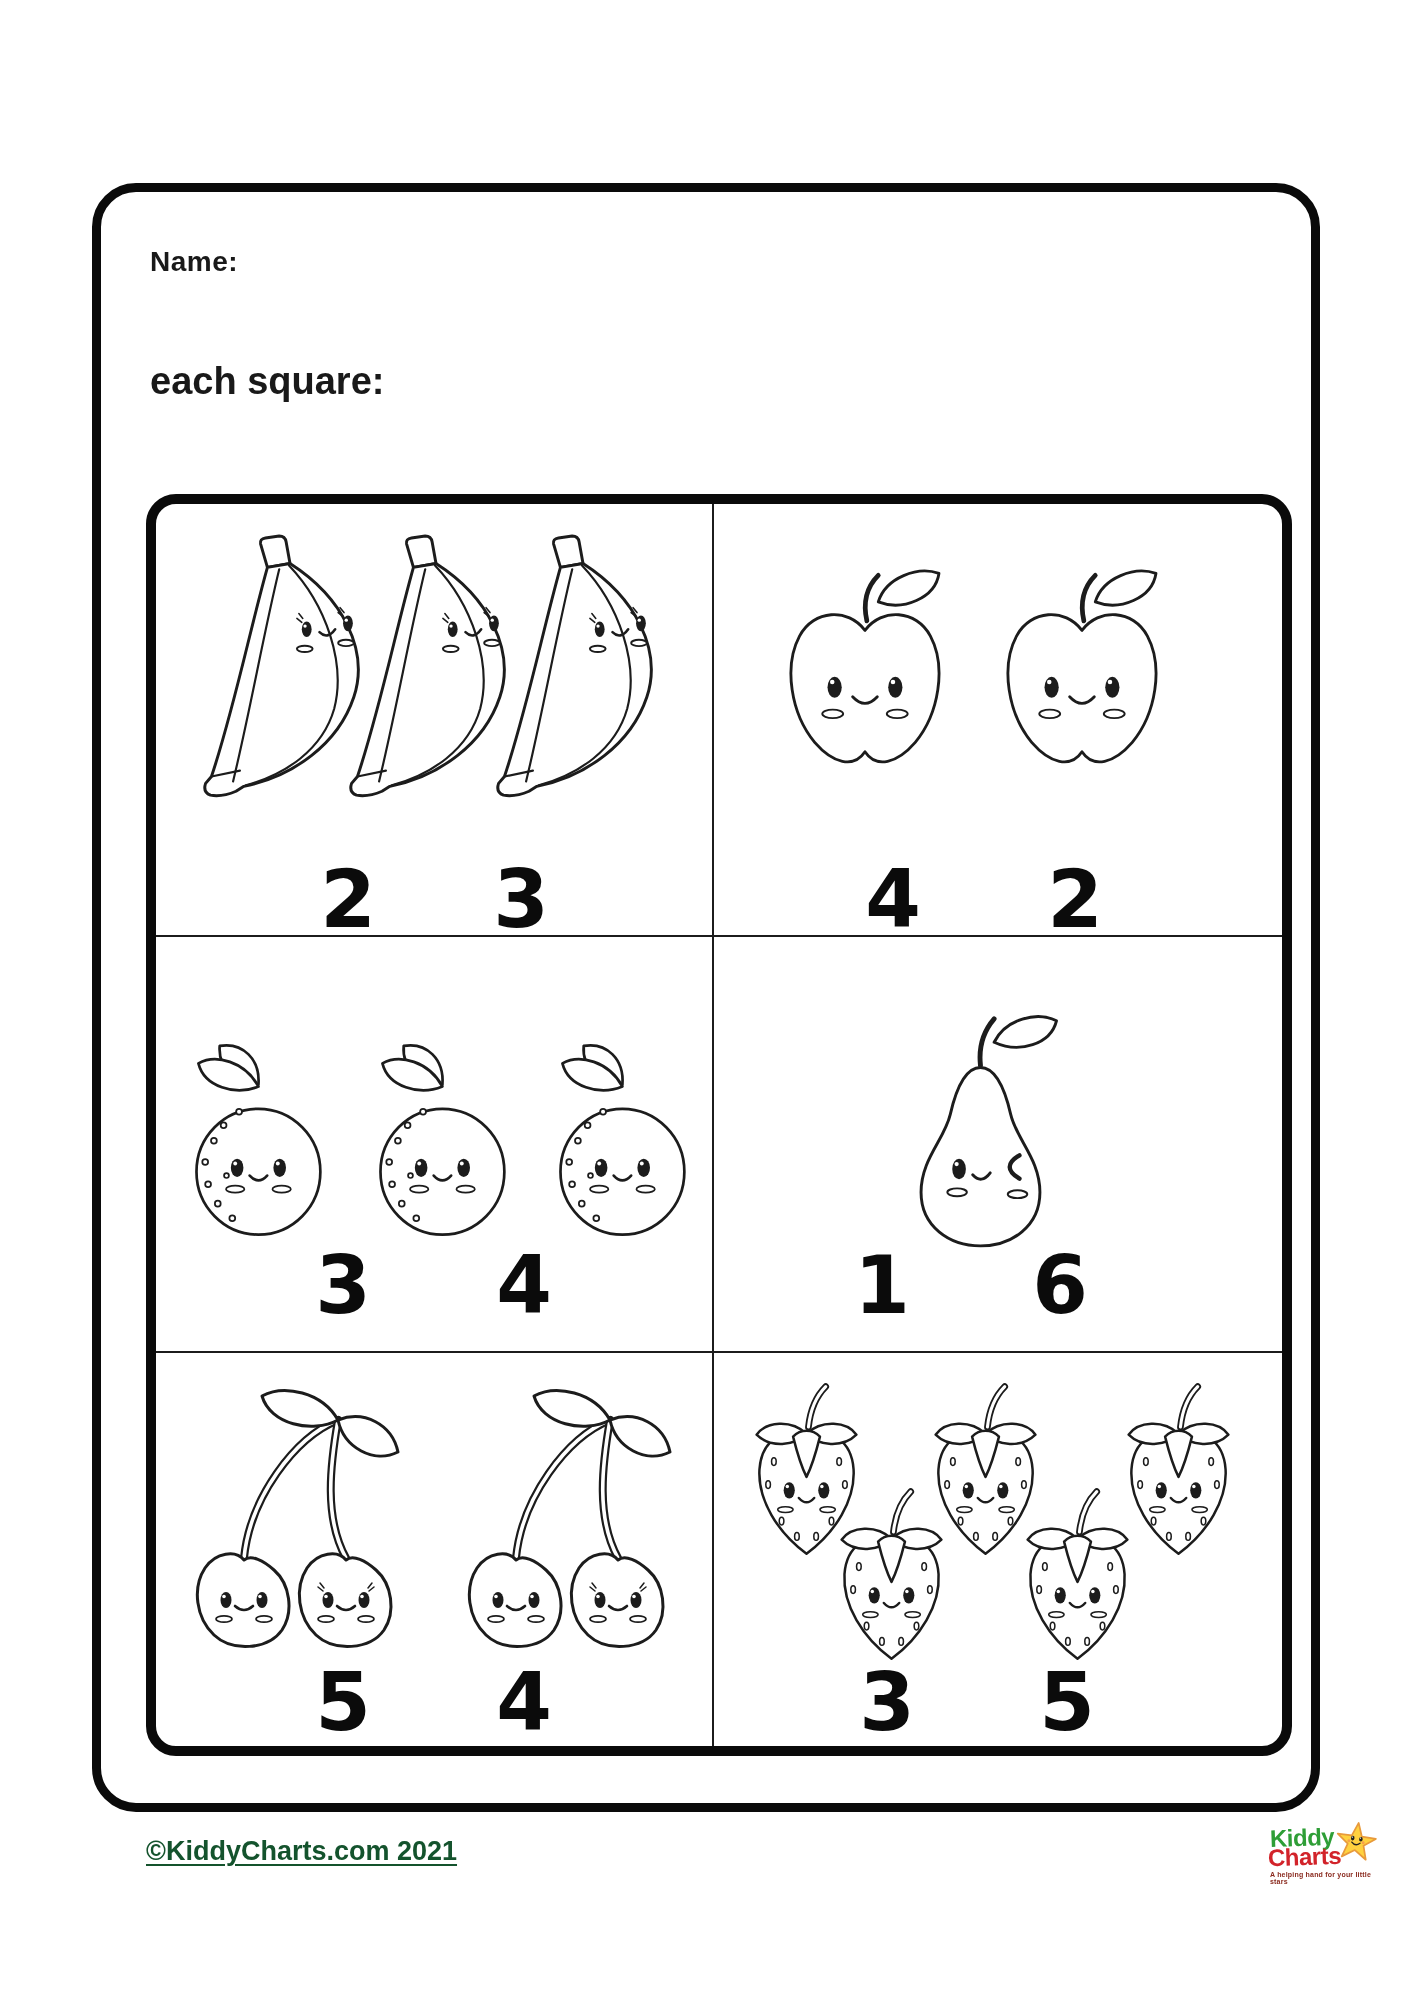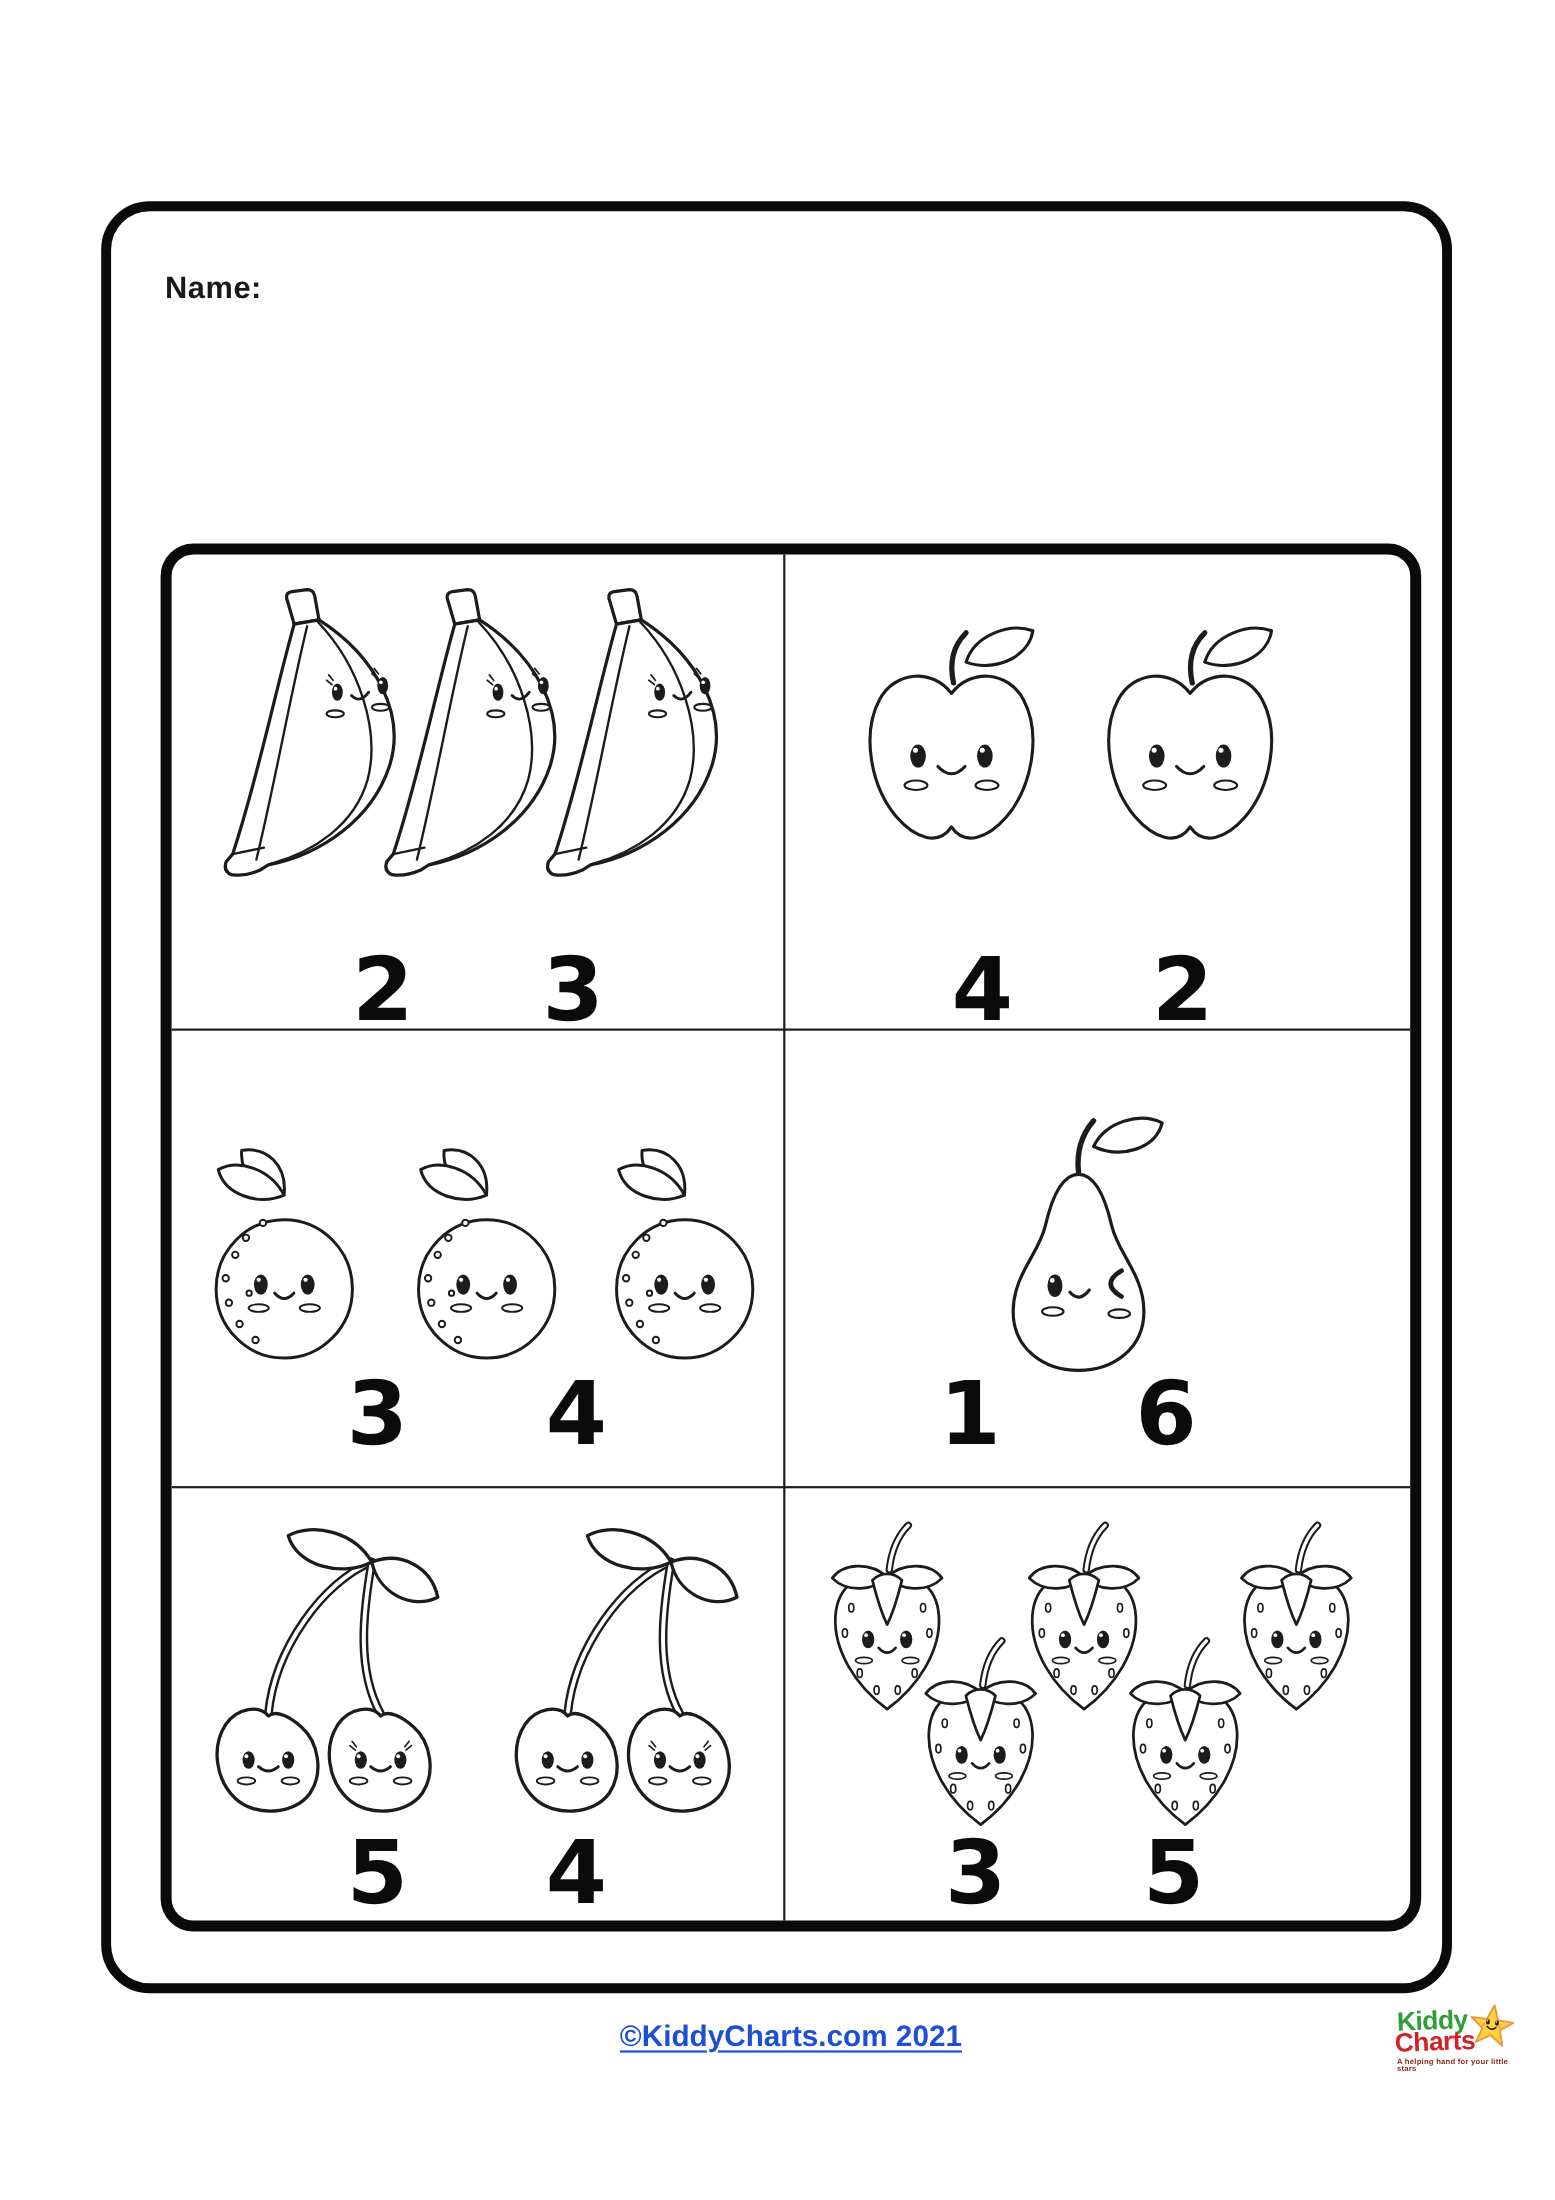--- a/index.html
+++ b/index.html
@@ -39,22 +39,22 @@
   .c5{left:0;top:849px;width:556px;height:393px;}
   .c6{left:558px;top:849px;width:568px;height:393px;}
   .fruit{position:absolute;}
   .num{
     position:absolute;transform:translateX(-50%);
     font-family:"DejaVu Sans", sans-serif;
     font-weight:700;font-size:80px;line-height:1;color:#0b0b0b;
   }
   .num-r1{bottom:-5px;} .num-r2{bottom:25px;} .num-r3{bottom:3px;}
   .footer{
-    position:absolute;left:146px;top:1836px;width:1146px;text-align:center;
-    font-size:27px;font-weight:700;color:#1d4ed8;
+    position:absolute;left:146px;top:1836px;width:1146px;
+    font-size:27px;font-weight:700;color:#14532d;
   }
   .footer span{text-decoration:underline;text-decoration-thickness:2px;text-underline-offset:4px;}
   .logo{position:absolute;left:1268px;top:1824px;width:130px;height:70px;}
   .logo-word1{
     position:absolute;left:2px;top:0;font-size:24px;font-weight:700;
     letter-spacing:-.5px;color:#2e9e36;transform:rotate(-2deg);
   }
   .logo-word2{
     position:absolute;left:0;top:19px;font-size:24px;font-weight:700;
     letter-spacing:-.5px;color:#d2232a;transform:rotate(-2deg);
@@ -233,20 +233,21 @@
 </defs>
 </svg>
 
 <div>
 
   <div class="page-border"></div>
 
   <div class="name-label">Name:</div>
 
   <div class="instructions">
+    <div>each square:</div>
   </div>
 
   <div class="grid">
     <div class="vline"></div>
     <div class="hline hline1"></div>
     <div class="hline hline2"></div>
 
     <div class="cell c1">
       <svg class="fruit" style="left:46px;top:30px;width:178px;height:270px">
           <use href="#sym-banana"></use>

